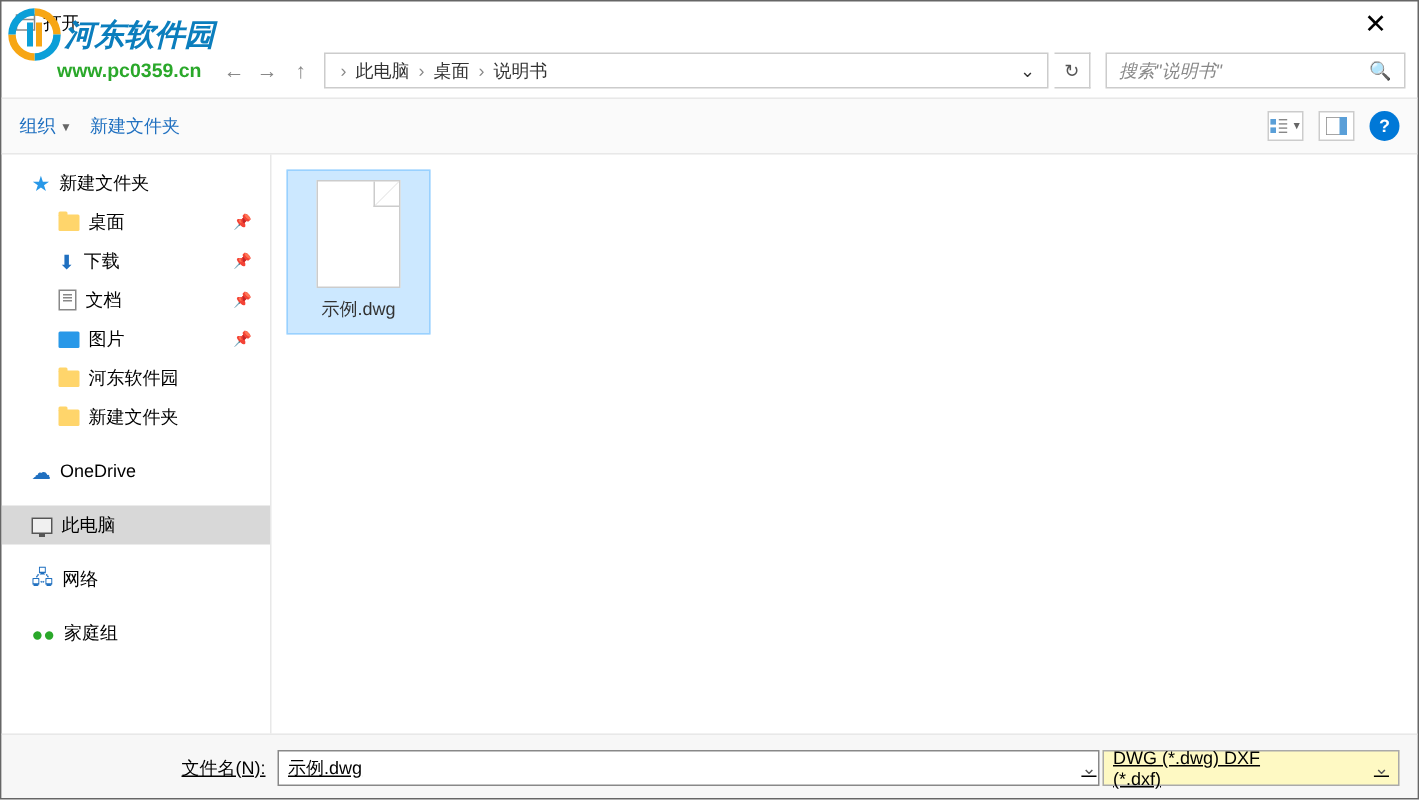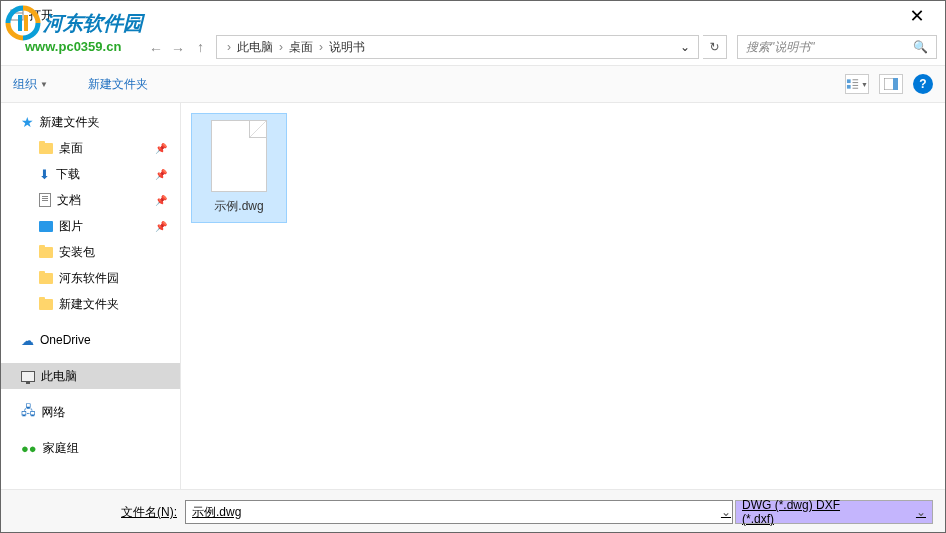--- a/index.html
+++ b/index.html
@@ -6,37 +6,37 @@
     body { width: 946px; height: 533px; background: #fff; border: 1px solid #666; position: relative; overflow: hidden; }
     
     .titlebar { height: 28px; display: flex; align-items: center; padding: 0 8px; position: relative; }
     .titlebar .icon { width: 16px; height: 16px; margin-right: 4px; }
     .titlebar .title { flex: 1; font-size: 12px; }
     .titlebar .close { position: absolute; right: 8px; top: 4px; font-size: 18px; cursor: pointer; width: 40px; text-align: center; }
     
     .watermark { position: absolute; top: 4px; left: 4px; z-index: 100; pointer-events: none; }
     .watermark-logo { display: flex; align-items: center; }
     .watermark-text { font-size: 20px; font-weight: bold; color: #0b7ebd; font-style: italic; margin-left: 2px; }
-    .watermark-url { color: #2aa82a; font-size: 13px; font-weight: bold; margin-top: -2px; margin-left: 20px; }
+    .watermark-url { color: #2aa82a; font-size: 13px; font-weight: bold; margin-top: -2px; margin-left: 33px; }
     
     .navbar { height: 36px; display: flex; align-items: center; padding: 0 8px; gap: 4px; }
     .nav-arrows { display: flex; gap: 8px; margin-right: 8px; color: #888; margin-left: 140px; }
     .nav-arrow { cursor: pointer; font-size: 14px; }
     .nav-up { cursor: pointer; color: #888; font-size: 14px; margin-right: 8px; }
     .breadcrumb { flex: 1; height: 24px; border: 1px solid #ccc; display: flex; align-items: center; padding: 0 8px; gap: 4px; background: #fff; }
     .breadcrumb span { color: #333; }
     .breadcrumb .sep { color: #888; margin: 0 2px; }
     .breadcrumb-dd { margin-left: auto; color: #555; cursor: pointer; }
     .refresh { width: 24px; height: 24px; border: 1px solid #ccc; border-left: none; display: flex; align-items: center; justify-content: center; cursor: pointer; color: #555; }
     .search { width: 200px; height: 24px; border: 1px solid #ccc; margin-left: 6px; display: flex; align-items: center; padding: 0 8px; color: #888; }
     .search-text { flex: 1; font-style: italic; }
     .search-icon { color: #888; cursor: pointer; }
     
     .toolbar { height: 38px; border-top: 1px solid #e8e8e8; border-bottom: 1px solid #e8e8e8; background: #fafafa; display: flex; align-items: center; padding: 0 12px; }
-    .toolbar-left { display: flex; gap: 40px; }
+    .toolbar-left { display: flex; gap: 12px; }
     .toolbar-item { color: #2070c0; cursor: pointer; display: flex; align-items: center; gap: 3px; }
     .toolbar-dd { font-size: 8px; color: #666; }
     .toolbar-right { margin-left: auto; display: flex; gap: 10px; align-items: center; }
     .view-btn { width: 24px; height: 20px; border: 1px solid #ccc; cursor: pointer; display: flex; align-items: center; justify-content: center; background: #fff; }
     .help-btn { width: 20px; height: 20px; border-radius: 50%; background: #0078d7; color: #fff; text-align: center; line-height: 20px; font-weight: bold; cursor: pointer; }
     
     .body { display: flex; height: 386px; }
     .sidebar { width: 180px; border-right: 1px solid #e8e8e8; padding: 6px 0; overflow-y: auto; }
     .tree-item { height: 26px; display: flex; align-items: center; padding-left: 20px; cursor: pointer; gap: 6px; }
     .tree-item.sub { padding-left: 38px; }
@@ -61,21 +61,21 @@
     .file-item { width: 96px; height: 110px; display: flex; flex-direction: column; align-items: center; padding: 6px; cursor: pointer; }
     .file-item.selected { background: #cce8ff; border: 1px solid #99d1ff; }
     .file-icon { width: 56px; height: 72px; background: #fff; border: 1px solid #ccc; position: relative; margin-bottom: 6px; }
     .file-icon::before { content: ''; position: absolute; top: 0; right: 0; width: 16px; height: 16px; background: linear-gradient(135deg, transparent 48%, #ddd 50%, #fff 52%); border-left: 1px solid #ccc; border-bottom: 1px solid #ccc; }
     .file-label { text-align: center; font-size: 12px; color: #333; }
     
     .footer { height: 78px; border-top: 1px solid #e8e8e8; background: #f7f7f7; padding: 10px 12px; }
     .footer-row1 { display: flex; align-items: center; gap: 8px; margin-bottom: 8px; padding-left: 108px; text-decoration: underline; }
     .footer-label { font-size: 12px; }
     .filename-input { flex: 1; height: 24px; border: 1px solid #888; padding: 0 6px; background: #fff; }
-    .filetype { width: 198px; height: 24px; border: 1px solid #aaa; background: #c4b5fd; padding: 0 6px; display: flex; align-items: center; cursor: pointer; gap: 48px; }
+    .filetype { width: 198px; height: 24px; border: 1px solid #aaa; background: #fef9c3; padding: 0 6px; display: flex; align-items: center; cursor: pointer; gap: 48px; }
     .filetype span:first-child { flex: 1; }
     .footer-row2 { display: flex; justify-content: flex-end; gap: 8px; }
     .btn { width: 96px; height: 26px; border: 1px solid #aaa; background: #eaeaea; cursor: pointer; display: flex; align-items: center; justify-content: center; }
   </style>
 </head>
 <body>
 
 <div class="watermark">
   <div class="watermark-logo">
     <svg width="36" height="36" viewBox="0 0 36 36">
@@ -173,24 +173,20 @@
       <span>文档</span>
       <span class="pin">📌</span>
     </div>
     <div class="tree-item sub">
       <span class="icon-pic"></span>
       <span>图片</span>
       <span class="pin">📌</span>
     </div>
     <div class="tree-item sub">
       <span class="icon-folder"></span>
-      <span>安装包</span>
-    </div>
-    <div class="tree-item sub">
-      <span class="icon-folder"></span>
       <span>河东软件园</span>
     </div>
     <div class="tree-item sub">
       <span class="icon-folder"></span>
       <span>新建文件夹</span>
     </div>
     <div class="tree-sep"></div>
     <div class="tree-item">
       <span class="icon-cloud">☁</span>
       <span>OneDrive</span>

